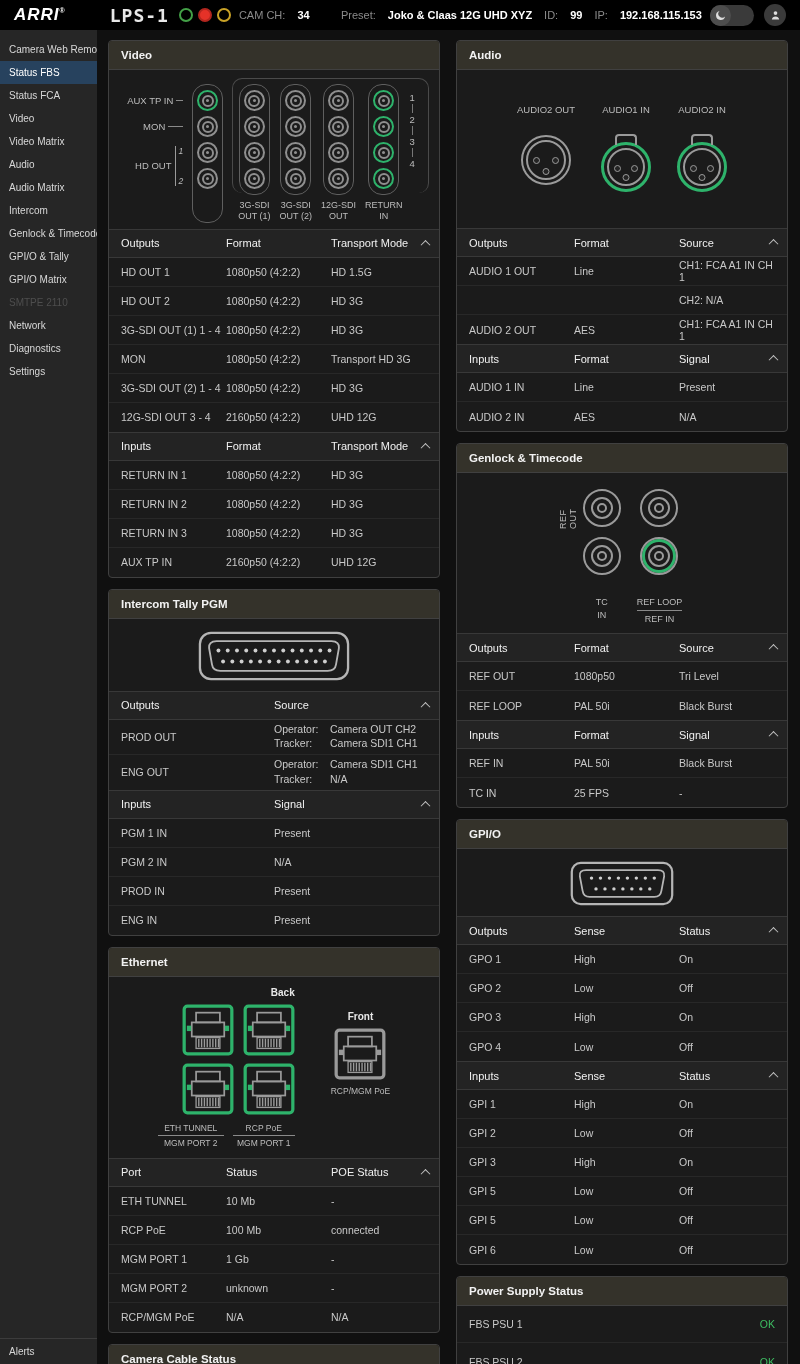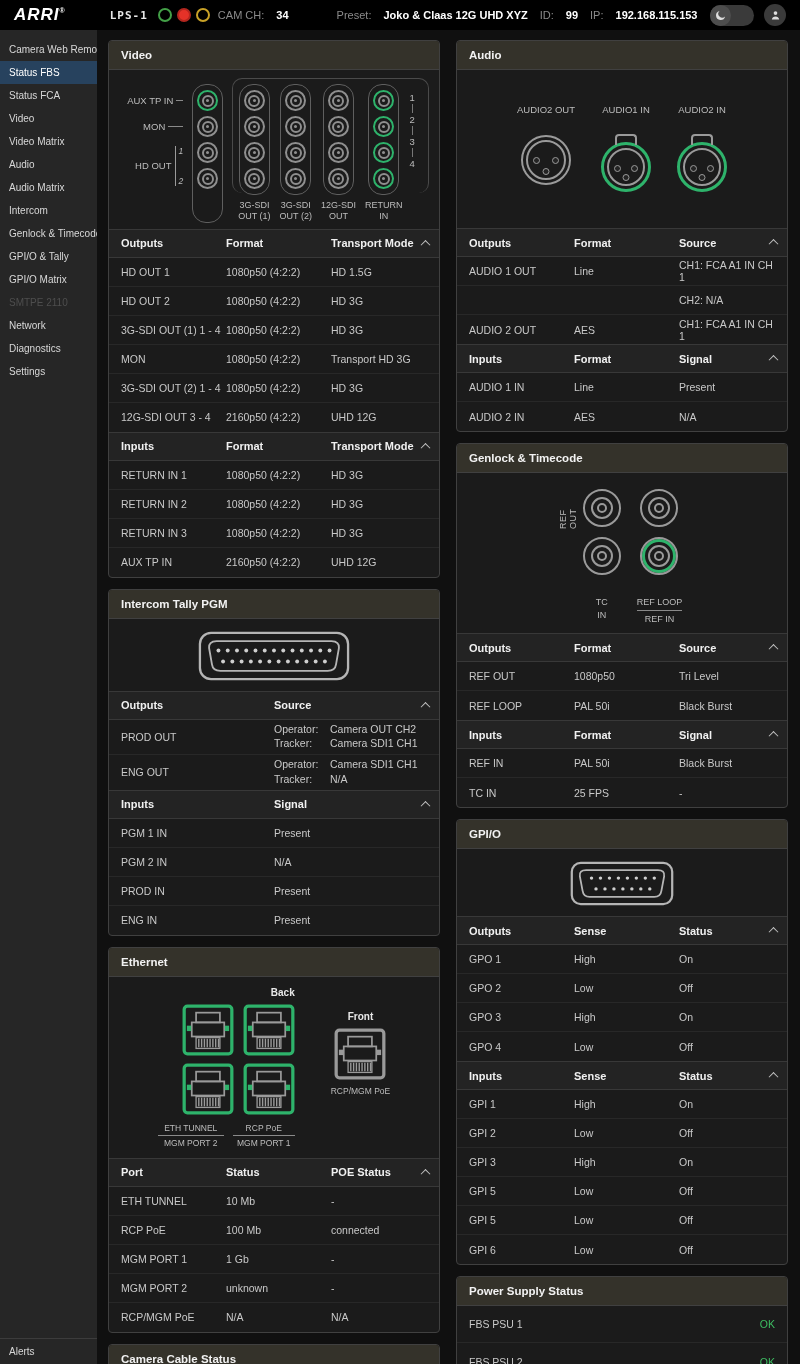--- a/index.html
+++ b/index.html
@@ -3,21 +3,21 @@
 <meta charset="utf-8">
 <style>
   *{box-sizing:border-box;margin:0;padding:0}
   html,body{width:800px;height:1364px;overflow:hidden}
   body{background:#101010;font-family:"Liberation Sans",sans-serif;color:#c9c9c9;position:relative;font-size:10.5px}
 
   
   .topbar{position:absolute;top:0;left:0;right:0;height:30px;background:#000;display:flex;align-items:center;padding:0 10px;z-index:10}
   .logo{color:#fff;font-weight:bold;font-style:italic;font-size:17px;letter-spacing:1px;margin-left:4px;white-space:nowrap}
   .logo .reg{font-size:7px;vertical-align:super;font-style:normal}
-  .device{font-family:"DejaVu Sans Mono",monospace;font-weight:bold;font-size:11px;color:#e8e8e8;letter-spacing:1px;margin-left:44px}
+  .device{font-family:"DejaVu Sans Mono",monospace;font-weight:bold;font-size:18px;color:#e8e8e8;letter-spacing:1px;margin-left:44px}
   .lights{display:flex;gap:5px;margin-left:10px;align-items:center}
   .light{width:14px;height:14px;border-radius:50%;border:2px solid}
   .light.green{border-color:#43a047}
   .light.red{border-color:#b3261e;background:#e53228}
   .light.yellow{border-color:#c9a227}
   .kv{display:flex;gap:12px;align-items:center;font-size:11px;white-space:nowrap}
   .kv .k{color:#8b8b8b}
   .kv .v{color:#fff;font-weight:bold}
   .cam{margin-left:8px}
   .sp1{flex:100}
@@ -35,21 +35,21 @@
   .side-spacer{flex:1}
   .alerts-item{border-top:1px solid #3c3c3c;padding:7px 9px;font-size:10px;color:#d8d8d8;cursor:pointer}
 
   
   .main{position:absolute;left:97px;top:30px;right:0;bottom:0;padding:10px 12px 0 11px;display:flex;gap:16px;align-items:flex-start}
   .col{flex:1;display:flex;flex-direction:column;gap:11px;min-width:0}
   .panel{background:#1b1b1b;border:1px solid #404040;border-radius:4px;overflow:hidden}
   .panel-h{background:#34322a;padding:8px 12px;font-size:11.5px;font-weight:bold;color:#f2f2f2;border-bottom:1px solid #404040}
 
   
-  .thead{display:grid;grid-template-columns:105px 105px 1fr 12px;align-items:center;padding:0 10px 0 12px;height:29px;background:#232323;border-bottom:1px solid #383838;border-top:1px solid #383838;font-weight:bold;font-size:11px;color:#f0f0f0}
+  .thead{display:grid;grid-template-columns:105px 105px 1fr 12px;align-items:center;padding:0 10px 0 12px;height:29px;background:#232323;border-bottom:1px solid #383838;border-top:1px solid #383838;font-weight:normal;font-size:11px;color:#f0f0f0}
   .thead.two{grid-template-columns:153px 1fr 12px}
   .thead:first-child,.panel-h + .thead{border-top:none}
   .chev{width:7px;height:7px;border-left:1.5px solid #c0c0c0;border-top:1.5px solid #c0c0c0;transform:rotate(45deg) translate(1px,1px);justify-self:end;cursor:pointer}
   .rows .trow{display:grid;grid-template-columns:105px 105px 1fr;align-items:center;padding:0 12px;height:29px;font-size:10.5px;color:#c9c9c9;border-bottom:1px solid #282828}
   .rows .trow.two{grid-template-columns:153px 1fr}
   .rows .trow.tall{height:35px}
   .rows .trow:last-child{border-bottom:none}
   .srccol{display:flex;flex-direction:column;gap:1px;line-height:1.25}
   .srcline{display:flex}
   .sk{width:56px;flex-shrink:0}

